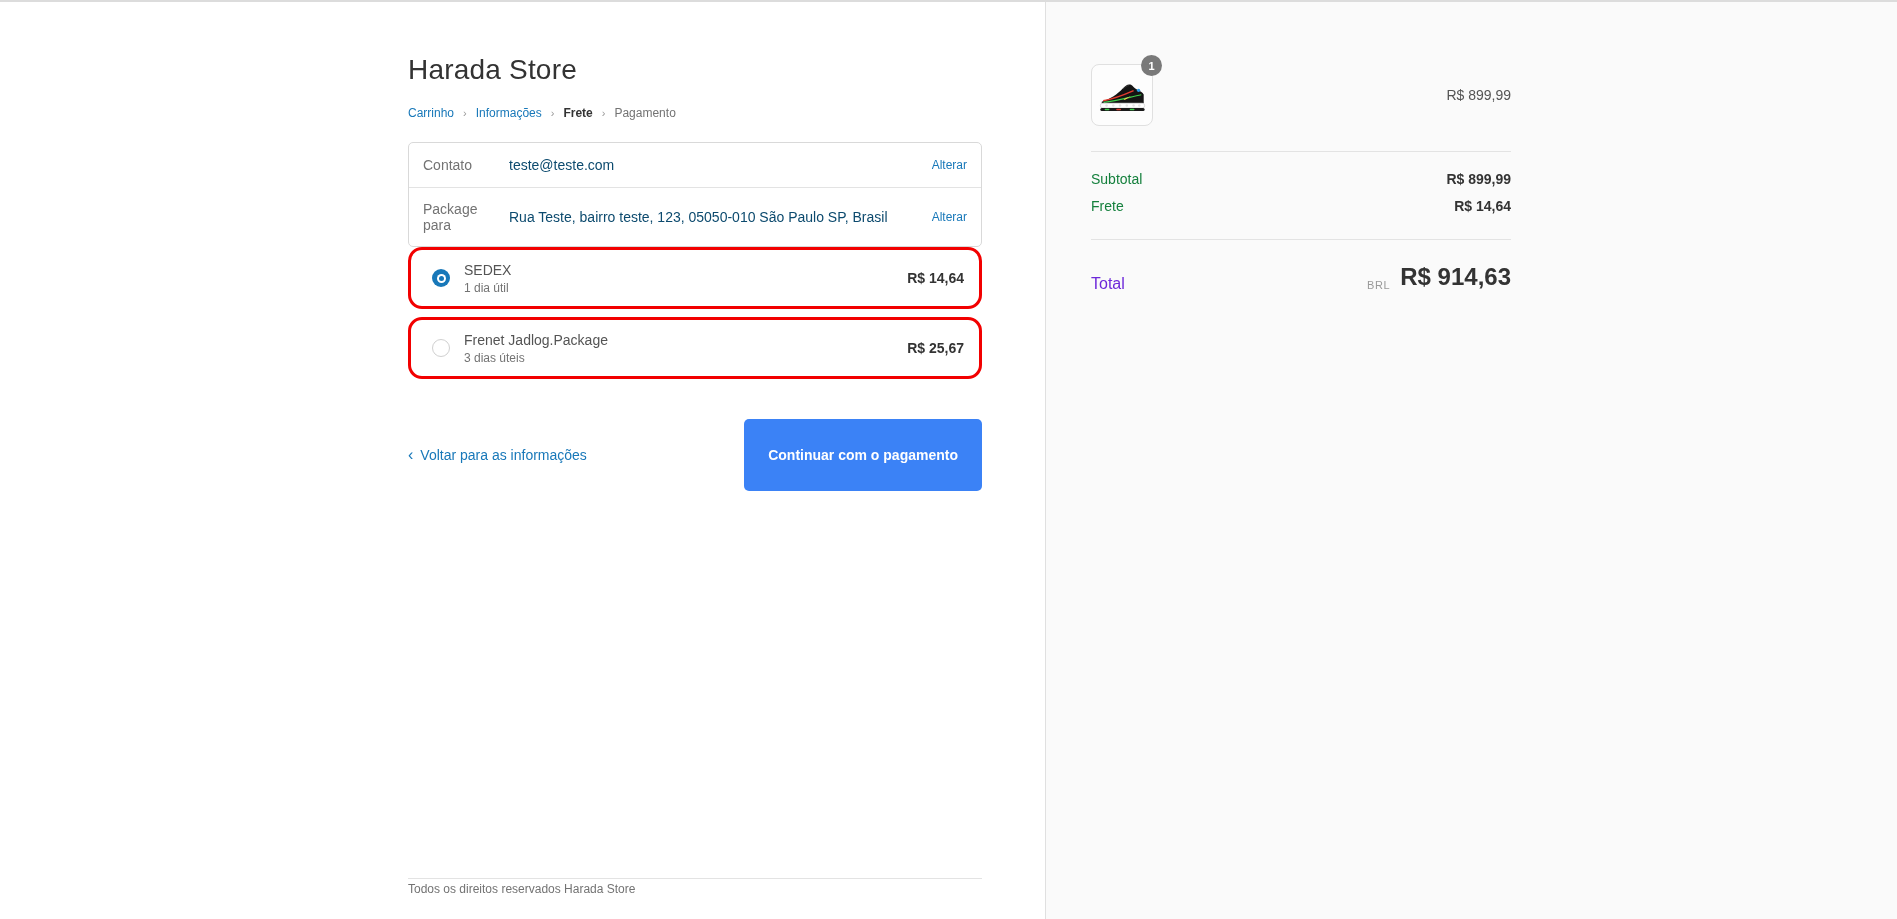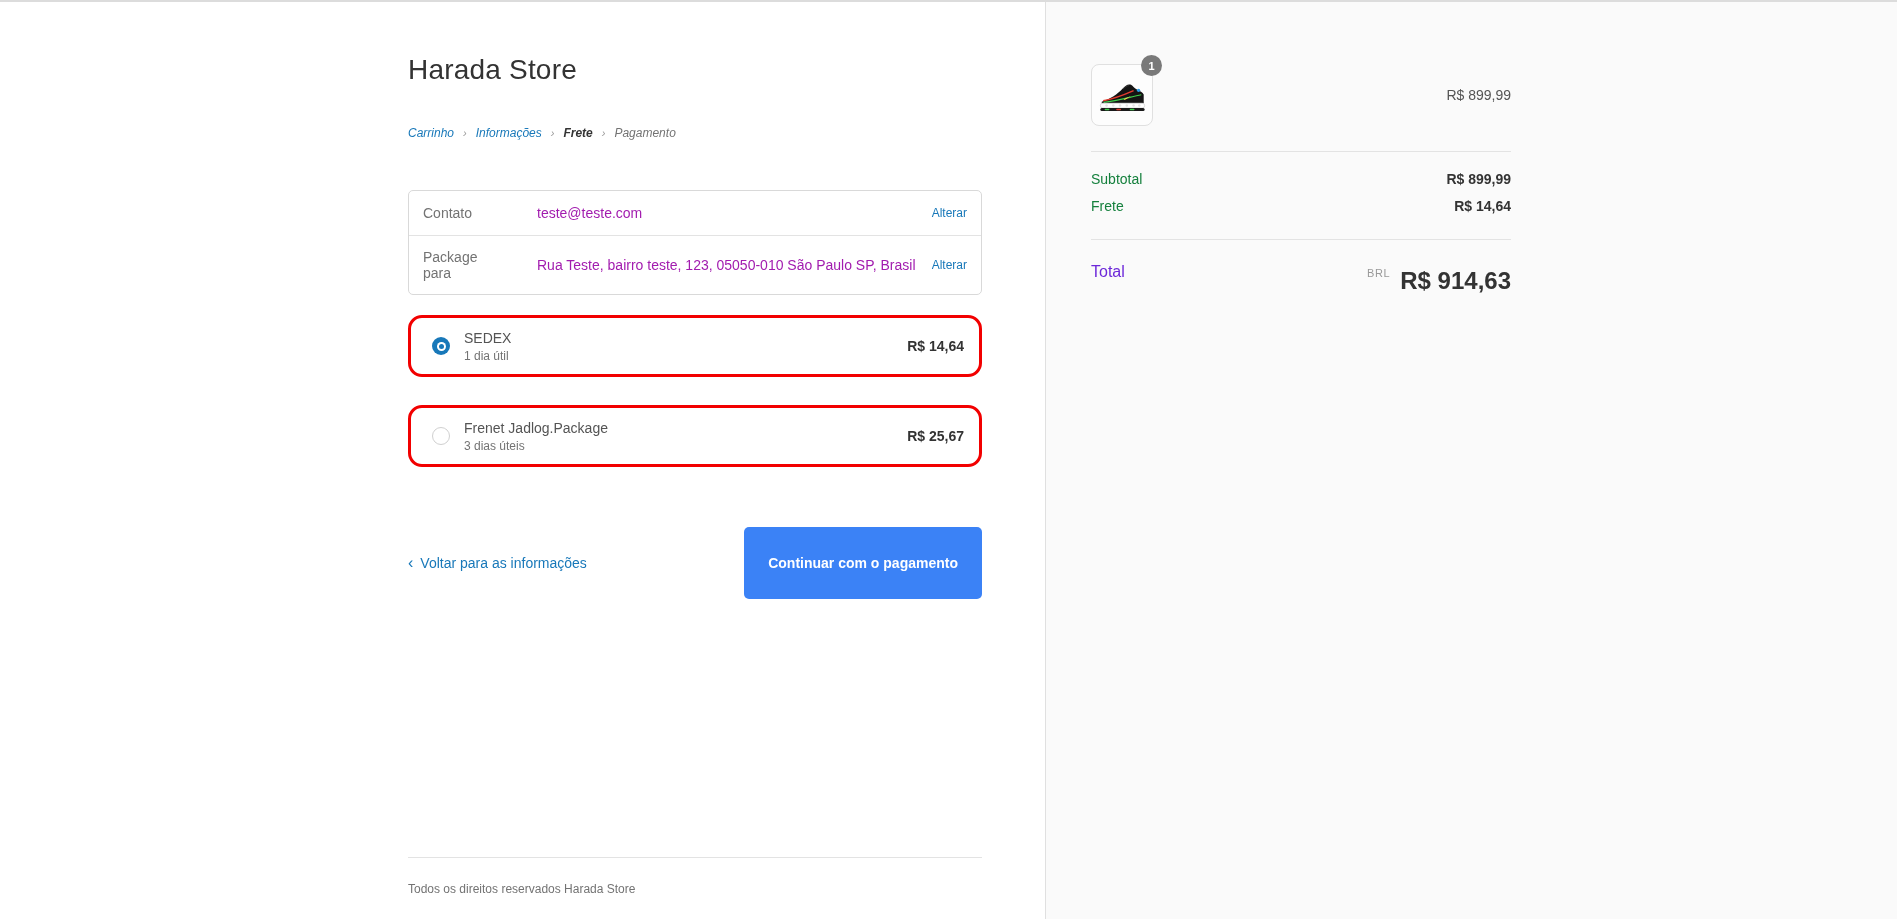--- a/index.html
+++ b/index.html
@@ -10,35 +10,35 @@
     font-family: "Liberation Sans", sans-serif;
     color: #333333;
   }
   .page { display: flex; width: 1897px; height: 919px; border-top: 2px solid #dcdcdc; }
 
   
   .main { width: 1045px; flex: 0 0 1045px; }
   .main-inner {
     width: 574px; margin-left: 408px; height: 100%;
     display: flex; flex-direction: column;
-    padding-top: 52px; padding-bottom: 14px; gap: 20px;
+    padding-top: 52px; padding-bottom: 14px;
   }
   .store-title { font-size: 28px; font-weight: 400; color: #333; margin: 0 0 20px 0; letter-spacing: 0.2px; }
 
-  .breadcrumb { display: flex; align-items: center; gap: 9px; font-size: 12px; margin-bottom: 30px; font-style: italic; }
+  .breadcrumb { display: flex; align-items: center; gap: 9px; font-size: 12px; margin-bottom: 22px; }
   .breadcrumb a { color: #1878b9; text-decoration: none; cursor: pointer; }
   .crumb-sep { color: #999; font-size: 11px; }
   .crumb-current { color: #333; font-weight: 700; }
   .crumb-future { color: #737373; }
 
   .contact-card { border: 1px solid #d9d9d9; border-radius: 5px; background: #fff; }
   .contact-row { display: flex; align-items: center; padding: 13px 14px; font-size: 14px; min-height: 44px; }
   .contact-row + .contact-row { border-top: 1px solid #e3e3e3; }
   .contact-label { color: #737373; width: 86px; flex: 0 0 86px; }
-  .contact-value { color: #a21caf; flex: 1 1 auto; white-space: nowrap; overflow: hidden; margin-left: 28px; }
+  .contact-value { color: #0c4a6e; flex: 1 1 auto; white-space: nowrap; overflow: hidden; }
   .alter-link { color: #1878b9; font-size: 12px; text-decoration: none; margin-left: 12px; cursor: pointer; }
 
   .section-title { font-size: 18px; font-weight: 400; color: #333; margin: 46px 0 21px 0; }
 
   .ship-option {
     display: flex; align-items: center;
     border: 3px solid #f20000; border-radius: 14px;
     background: #fff; height: 62px; padding: 0 15px 0 21px;
     margin-bottom: 8px; cursor: pointer;
   }
@@ -60,21 +60,21 @@
 
   .actions { display: flex; align-items: center; justify-content: space-between; margin-top: 32px; }
   .back-link { display: inline-flex; align-items: center; gap: 7px; color: #1878b9; font-size: 14px; text-decoration: none; cursor: pointer; }
   .back-chevron { font-size: 16px; line-height: 1; }
   .continue-btn {
     background: #3b82f6; color: #fff; border: none; border-radius: 5px;
     height: 72px; padding: 0 24px; font-size: 14px; font-weight: 700;
     font-family: "Liberation Sans", sans-serif; cursor: pointer;
   }
 
-  .main-footer { margin-top: auto; border-top: 1px solid #e3e3e3; padding-top: 21px; padding-bottom: 8px; }
+  .main-footer { margin-top: auto; border-top: 1px solid #e3e3e3; padding-bottom: 8px; }
   .footer-text { font-size: 12px; color: #737373; }
 
   
   .sidebar { flex: 1 1 auto; background: #fafafa; border-left: 1px solid #e0e0e0; padding: 62px 0 0 45px; }
   .sidebar-inner { width: 420px; }
 
   .product-row { display: flex; align-items: center; }
   .thumb-wrap { position: relative; width: 62px; height: 62px; flex: 0 0 62px; }
   .thumb {
     width: 62px; height: 62px; border: 1px solid #e0e0e0; border-radius: 8px;
@@ -90,21 +90,21 @@
 
   .sb-divider { border: none; border-top: 1px solid #e3e3e3; margin: 25px 0 0 0; }
 
   .totals { padding-top: 19px; }
   .total-row { display: flex; justify-content: space-between; align-items: center; margin-bottom: 11px; }
   .total-label { font-size: 14px; color: #15803d; }
   .total-value { font-size: 14px; font-weight: 600; color: #333; }
 
   .grand-row { display: flex; align-items: baseline; padding-top: 23px; }
   .grand-label { font-size: 16px; color: #6d28d9; }
-  .grand-right { margin-left: auto; display: flex; align-items: flex-start; gap: 10px; }
+  .grand-right { margin-left: auto; display: flex; align-items: flex-end; gap: 10px; }
   .currency-code { font-size: 11px; color: #999; letter-spacing: 0.6px; }
   .grand-value { font-size: 24px; font-weight: 700; color: #333; }
 </style>
 </head>
 <body>
 
 <div class="page">
 
   <div class="main">
     <div class="main-inner">

